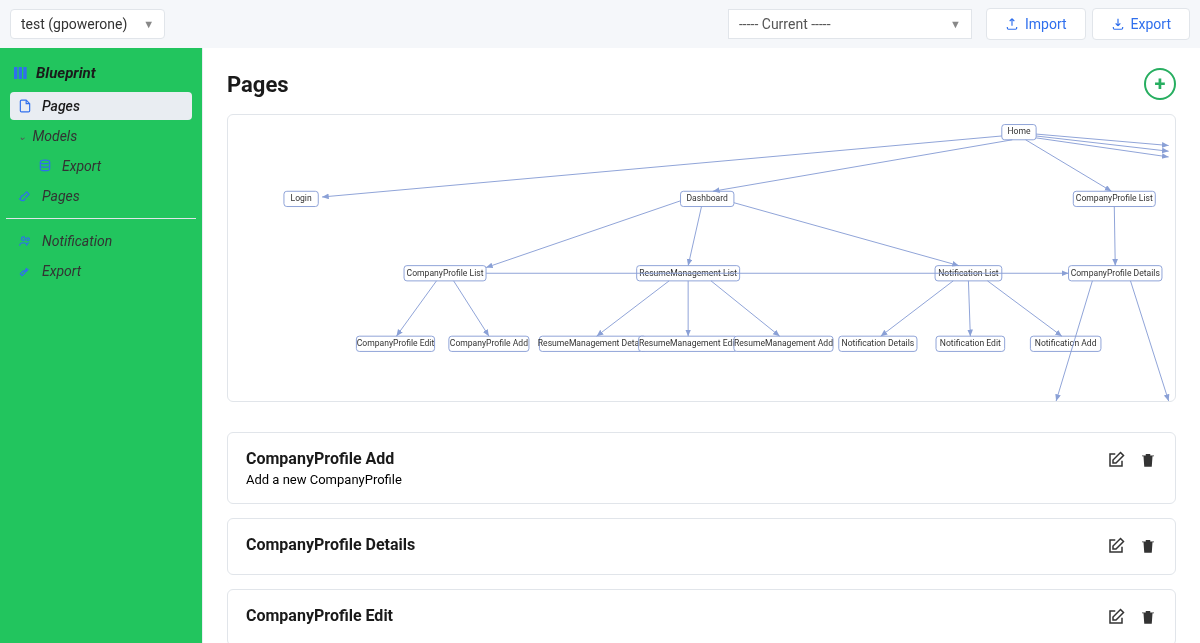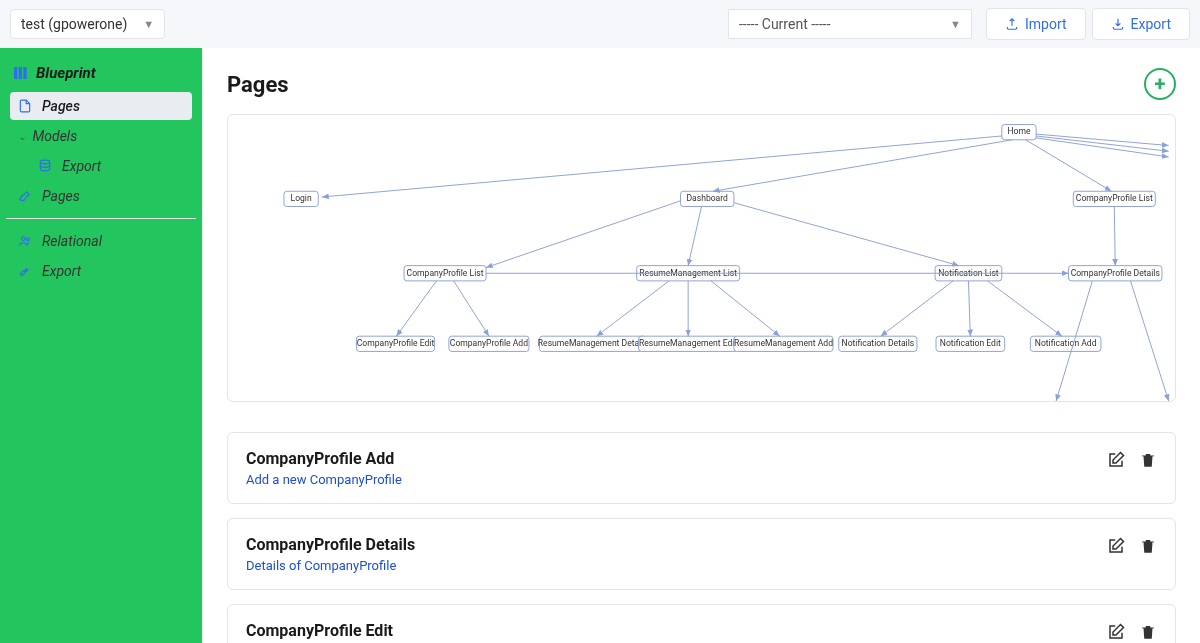--- a/index.html
+++ b/index.html
@@ -29,21 +29,21 @@
 .main-title { font-size: 22px; font-weight: 700; color: #1a1a1a; }
 .add-btn { margin-left: auto; width: 32px; height: 32px; border: 2px solid #27ae60; border-radius: 50%; display: flex; align-items: center; justify-content: center; color: #27ae60; font-size: 20px; font-weight: 700; cursor: pointer; }
 .diagram-card { border: 1px solid #e1e5ea; border-radius: 6px; background: #fff; margin-bottom: 30px; position: relative; height: 288px; overflow: hidden; }
 .diagram-card svg { width: 100%; height: 100%; }
 .node-box { fill: #fff; stroke: #8aa0d6; stroke-width: 1; rx: 3; }
 .node-text { font-size: 9px; fill: #333; text-anchor: middle; dominant-baseline: middle; }
 .edge { stroke: #8aa0d6; stroke-width: 1; fill: none; marker-end: url(#arrow); }
 .list-card { border: 1px solid #e1e5ea; border-radius: 6px; background: #fff; margin-bottom: 14px; padding: 16px 18px; display: flex; align-items: flex-start; }
 .list-card .info { flex: 1; }
 .list-card .title { font-size: 16px; font-weight: 700; color: #1a1a1a; margin-bottom: 4px; }
-.list-card .desc { font-size: 13px; color: #1d4ed8; }
+.list-card .desc { font-size: 13px; color: #000000; }
 .list-card .actions { display: flex; gap: 14px; padding-top: 2px; }
 .list-card .actions svg { cursor: pointer; color: #555; }
 </style>
 </head>
 <body>
 
 <div class="topbar">
   <div class="project-select">
     <span>test (gpowerone)</span>
     <span class="chev">▼</span>
@@ -108,21 +108,21 @@
       <span>Pages</span>
     </div>
     <div class="divider"></div>
     <div class="side-item">
       <svg width="14" height="14" viewBox="0 0 24 24" fill="none" stroke="#2f6fed" stroke-width="2">
           <circle cx="9" cy="8" r="3"></circle>
           <circle cx="17" cy="9" r="2.5"></circle>
           <path d="M3 20c0-3 3-5 6-5s6 2 6 5"></path>
           <path d="M15 19c0-2 2-4 4-4"></path>
         </svg>
-      <span>Relational</span>
+      <span>Notification</span>
     </div>
     <div class="side-item">
       <svg width="14" height="14" viewBox="0 0 24 24" fill="none" stroke="#2f6fed" stroke-width="2">
           <path d="M14 7a4 4 0 01-5 5L4 17l3 3 5-5a4 4 0 015-5l-3 3-2-2 3-3z"></path>
         </svg>
       <span>Export</span>
     </div>
   </div>
 
   <div class="main">
@@ -232,21 +232,20 @@
           </svg>
         <svg width="18" height="18" viewBox="0 0 24 24" fill="#333">
             <path d="M6 7h12l-1 14H7L6 7zm3-3h6v2H9V4zM4 6h16v1H4z"></path>
           </svg>
       </div>
     </div>
 
     <div class="list-card">
       <div class="info">
         <div class="title">CompanyProfile Details</div>
-        <div class="desc">Details of CompanyProfile</div>
       </div>
       <div class="actions">
         <svg width="18" height="18" viewBox="0 0 24 24" fill="none" stroke="#333" stroke-width="2">
             <path d="M11 4H4v16h16v-7"></path>
             <path d="M18 2l4 4-10 10H8v-4L18 2z"></path>
           </svg>
         <svg width="18" height="18" viewBox="0 0 24 24" fill="#333">
             <path d="M6 7h12l-1 14H7L6 7zm3-3h6v2H9V4zM4 6h16v1H4z"></path>
           </svg>
       </div>

